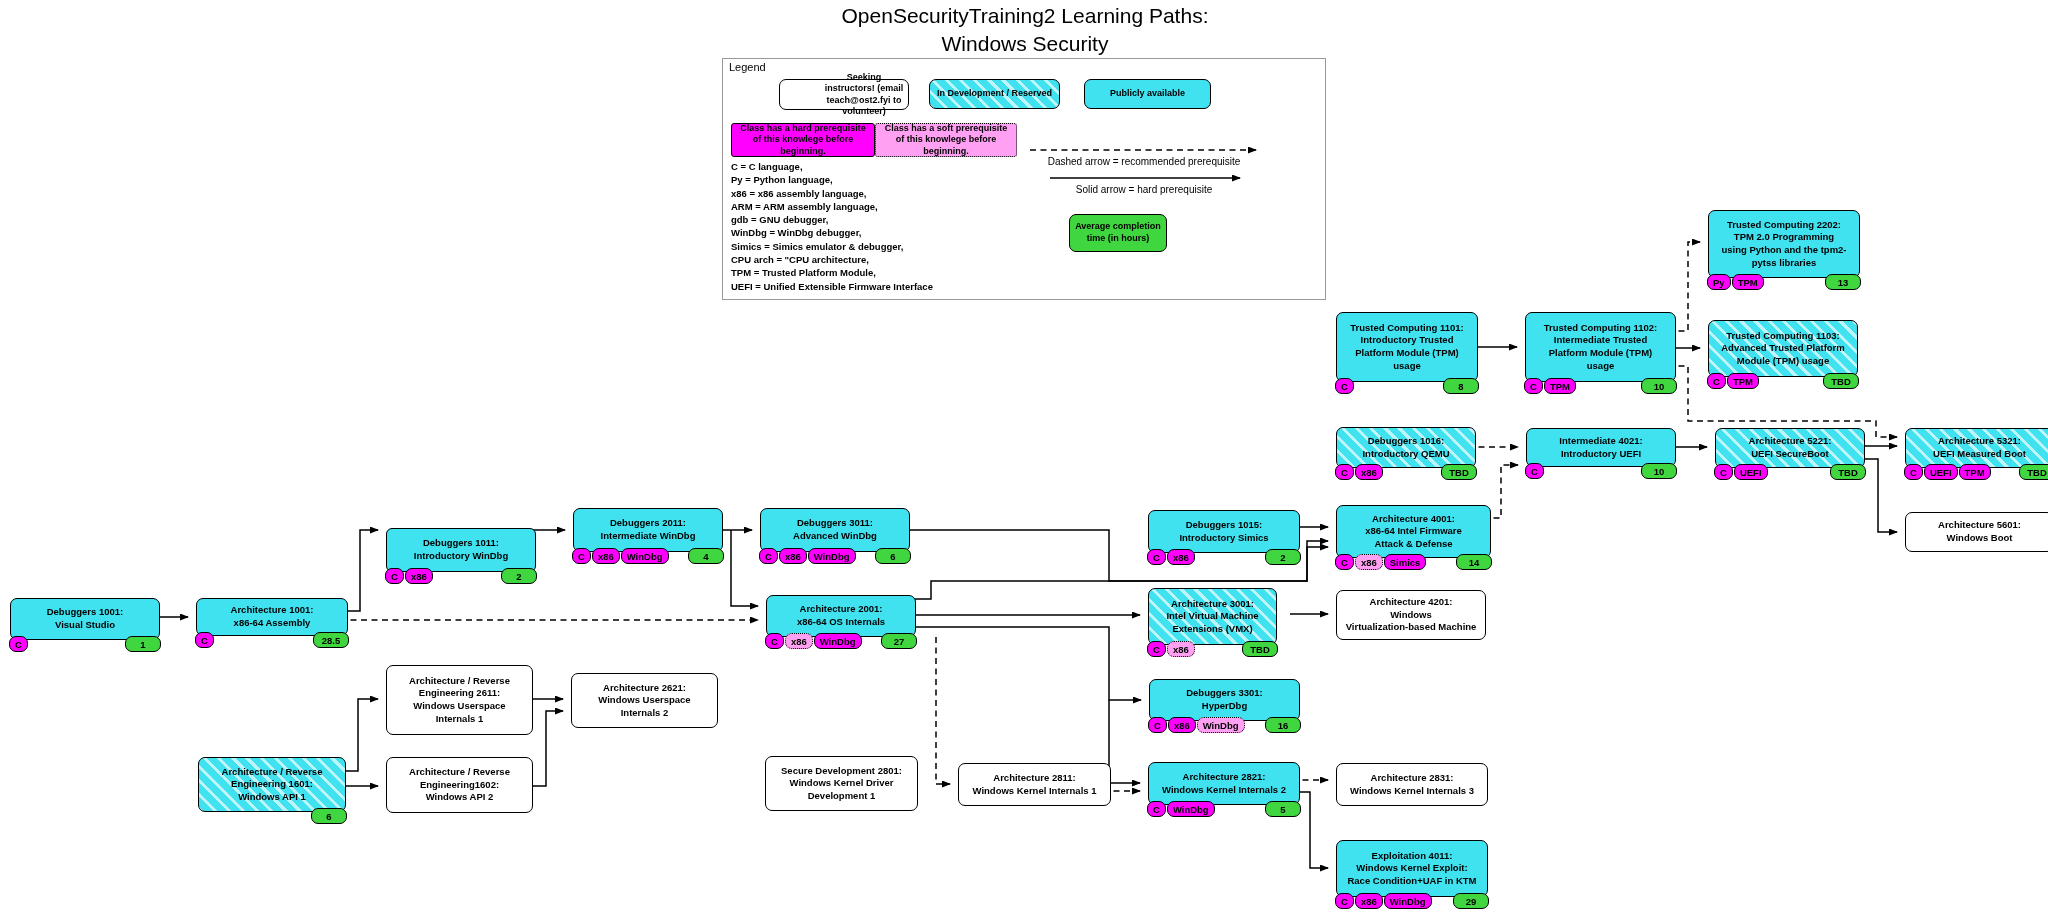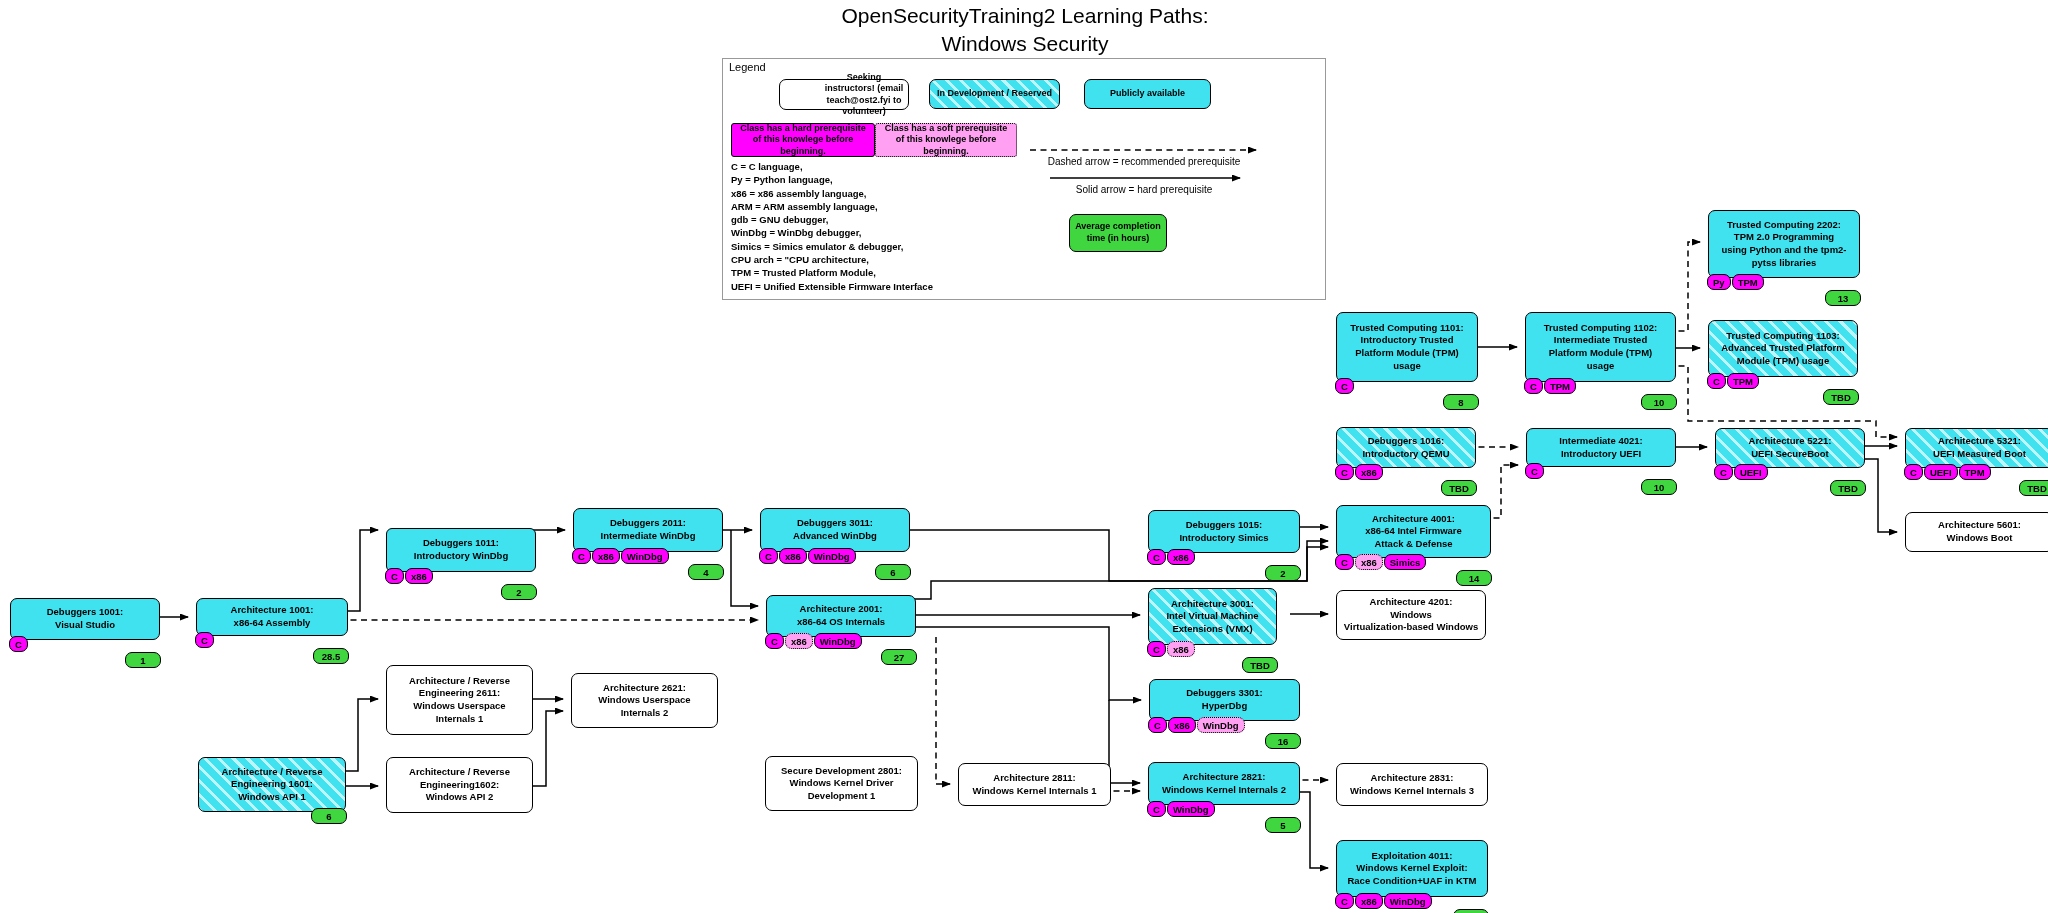--- a/index.html
+++ b/index.html
@@ -21,21 +21,21 @@
   .lg-soft{left:152px;top:64px;width:142px;height:34px;background:var(--softpink);border:1.6px dotted #000;border-radius:3px;}
   .lg-arrow-text{position:absolute;width:240px;text-align:center;font-size:10px;}
   .lg-avg{position:absolute;left:346px;top:155px;width:96px;height:36px;background:var(--green);border:1.6px solid #000;border-radius:7px;display:flex;align-items:center;justify-content:center;text-align:center;font-weight:bold;font-size:9px;line-height:1.3;}
   .lg-abbrev{position:absolute;left:8px;top:101px;font-size:9.5px;font-weight:bold;line-height:13.3px;white-space:pre-line;}
   
   .node{position:absolute;border:1.6px solid #000;border-radius:7px;display:flex;align-items:center;justify-content:center;box-sizing:border-box;margin-left:8px;}
   .node.available{background:var(--cyan);}
   .node.dev{background:var(--cyan);background-image:repeating-linear-gradient(45deg,rgba(255,255,255,.65) 0 3px,transparent 3px 10px);}
   .node.seeking{background:#fff;}
   .node-text{font-weight:bold;font-size:9.5px;line-height:1.32;text-align:center;padding:0 2px;}
-  .badges{position:absolute;left:-2px;right:-2px;top:100%;margin-top:-3px;display:flex;justify-content:space-between;align-items:flex-start;flex-direction:column;}
+  .badges{position:absolute;left:-2px;right:-2px;top:100%;margin-top:-3px;display:flex;justify-content:space-between;align-items:flex-start;}
   .badge-group{display:flex;}
   .badge{border:1.4px solid #000;border-radius:7px;font-weight:bold;font-size:9.5px;padding:1.5px 5px;margin-right:1px;background:var(--magenta);white-space:nowrap;}
   .badge.soft{background:var(--softpink);border-style:dotted;}
   .badge.time{background:var(--green);min-width:24px;text-align:center;margin-right:0;margin-left:auto;}
 </style>
 </head>
 <body>
 
 <div id="canvas">
 
@@ -306,21 +306,21 @@
             <span class="badge">C</span>
             <span class="badge soft">x86</span>
           </div>
           <span class="badge time">TBD</span>
         </div>
       </div>
       <div class="node seeking" style="left: 1328px; top: 590px; width: 150px; height: 50px;">
         <div class="node-text">
           <div>Architecture 4201:</div>
           <div>Windows</div>
-          <div>Virtualization-based Windows</div>
+          <div>Virtualization-based Machine</div>
         </div>
       </div>
       <div class="node available" style="left: 1328px; top: 505px; width: 155px; height: 53px;">
         <div class="node-text">
           <div>Architecture 4001:</div>
           <div>x86-64 Intel Firmware</div>
           <div>Attack &amp; Defense</div>
         </div>
         <div class="badges">
           <div class="badge-group">

